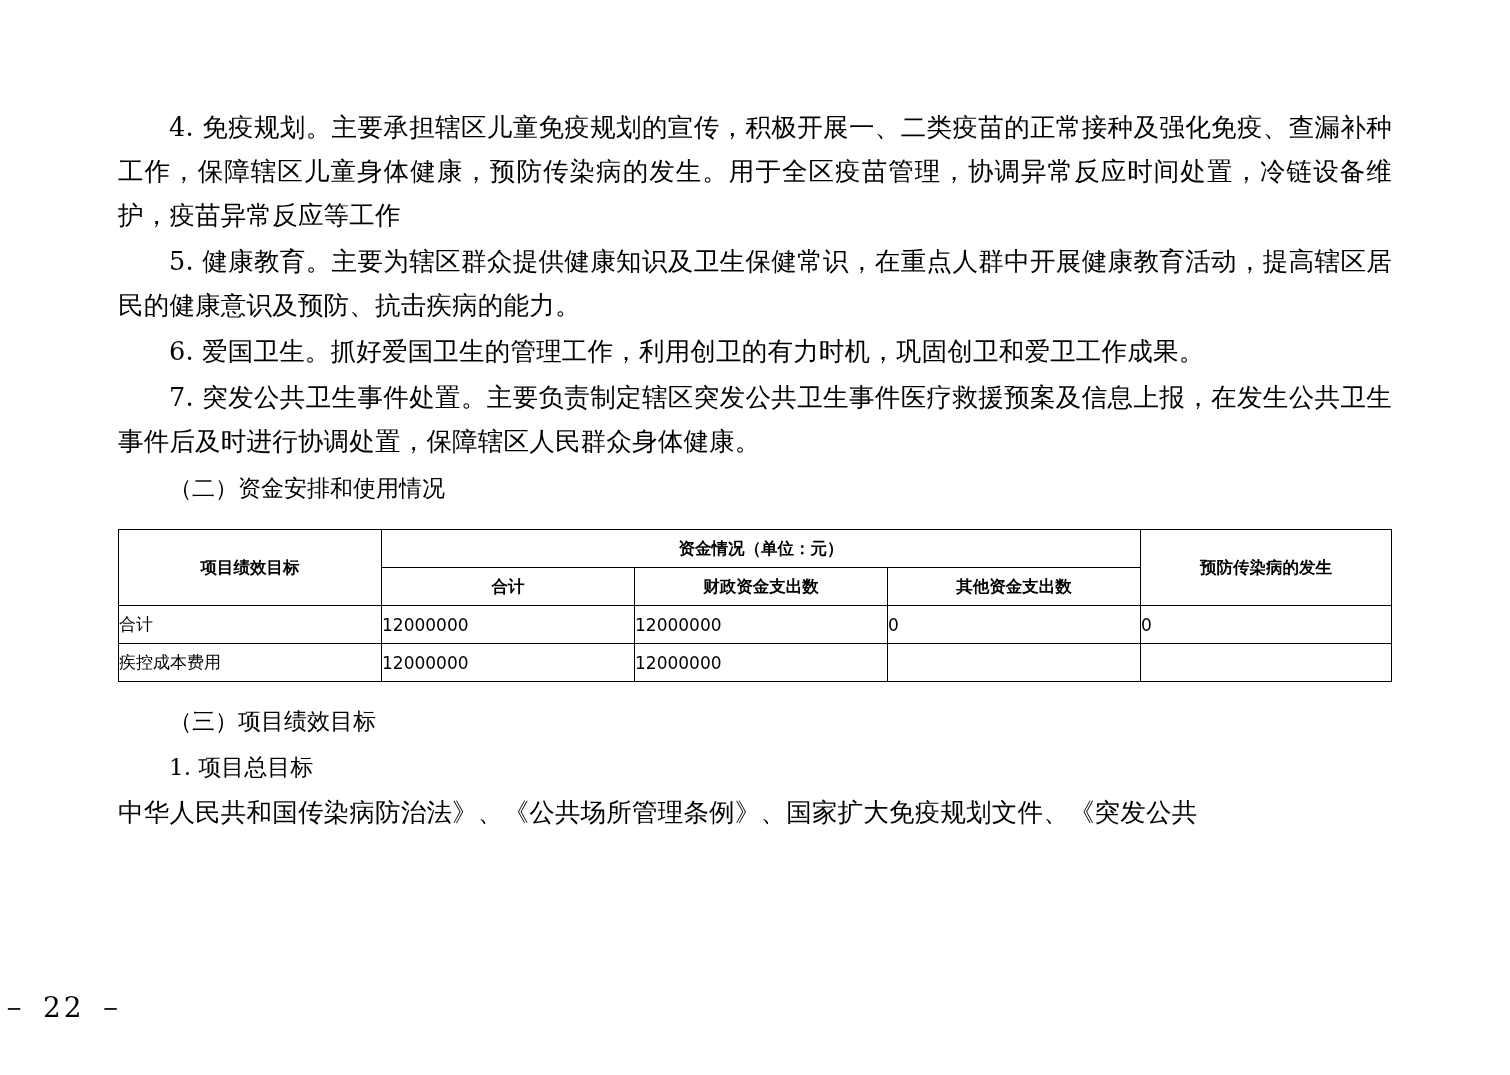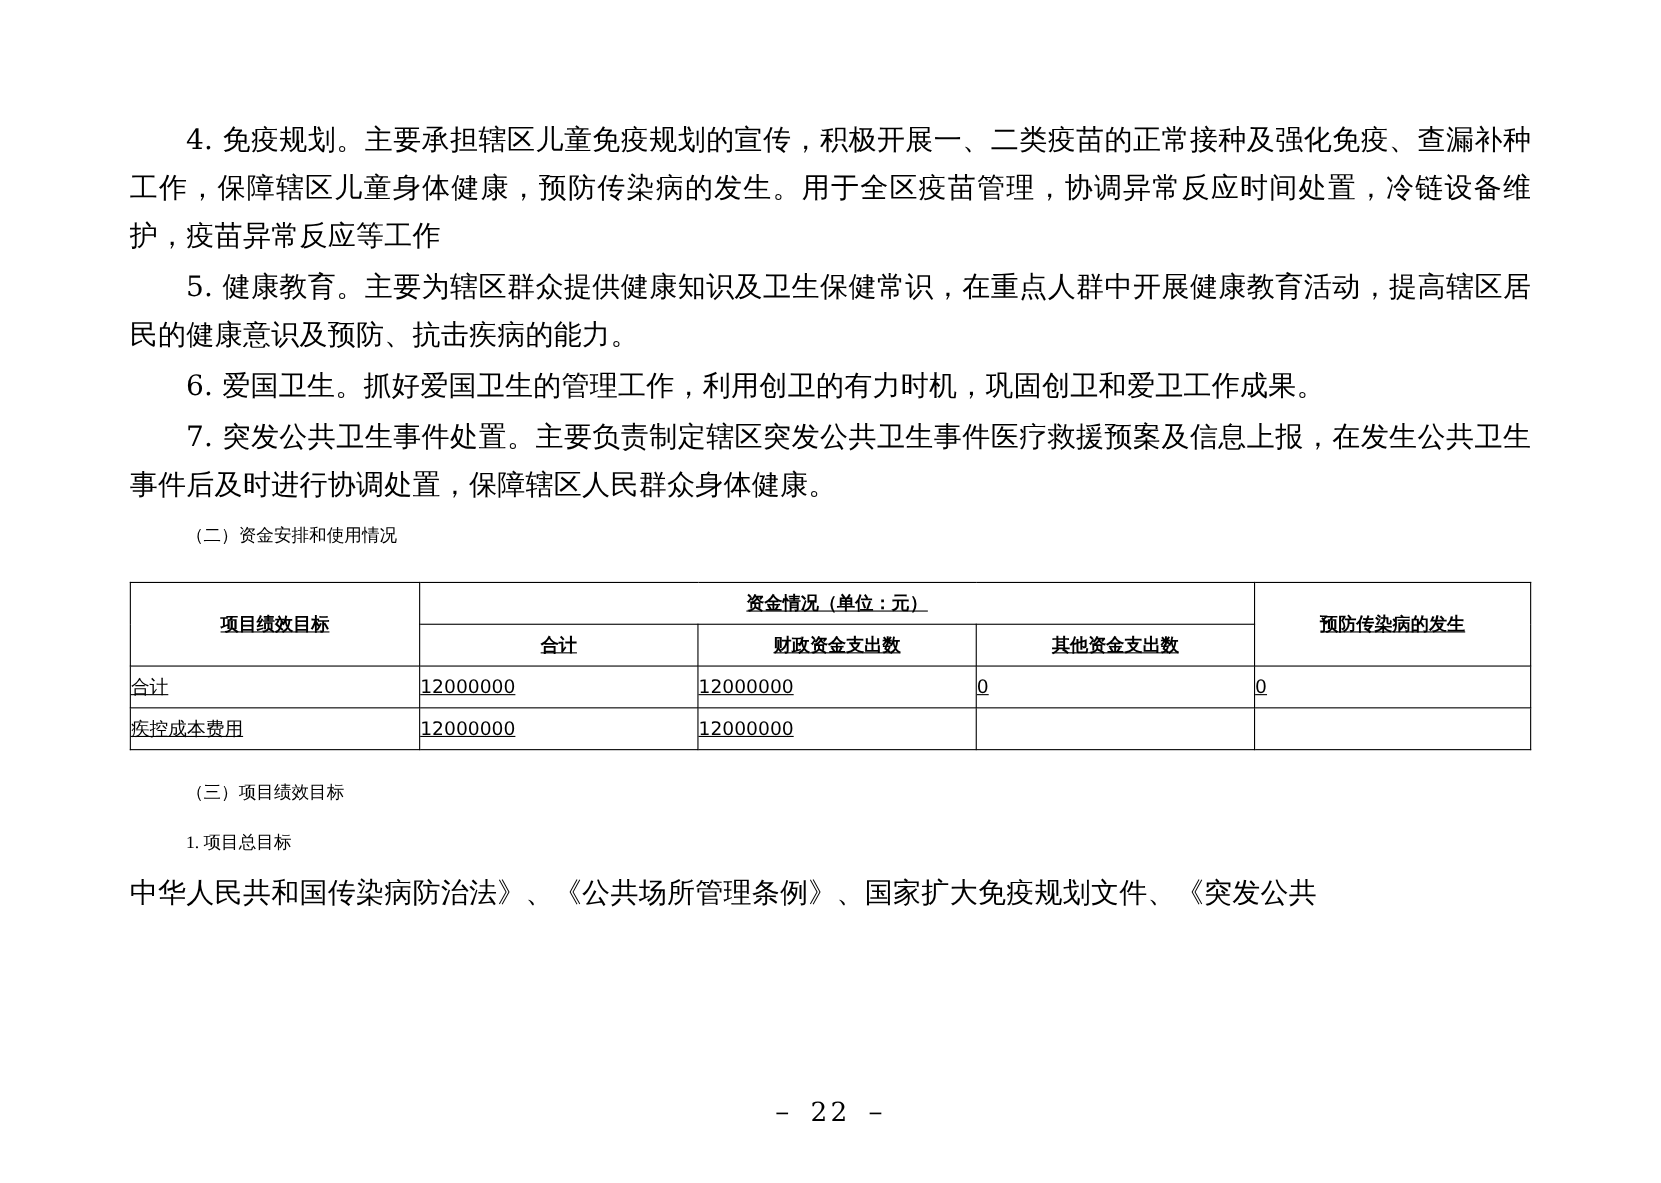--- a/index.html
+++ b/index.html
@@ -28,67 +28,64 @@
     text-align: justify;
     text-justify: inter-ideograph;
     margin: 0 0 2px 0;
     text-indent: 51px;
     letter-spacing: 0.2px;
   }
   .para-noindent {
     text-indent: 0;
   }
   .section-label {
-    font-size: 16px;
+    font-size: 23px;
     line-height: 46px;
     margin: 0;
     text-indent: 51px;
     font-weight: normal;
-    font-family: Liberation Serif, serif;
   }
   .gap-md { height: 16px; }
 
   table.fund-table {
     border-collapse: collapse;
     width: 1273px;
     margin: 18px 0 0 0;
     table-layout: fixed;
   }
   table.fund-table th,
   table.fund-table td {
     border: 1px solid #000000;
     font-family: "DejaVu Sans", "Liberation Sans", sans-serif;
     font-size: 16.5px;
     vertical-align: middle;
     padding: 0;
     height: 37px;
     font-weight: bold;
-    text-decoration: underline;
   }
   table.fund-table td.data {
     font-weight: normal;
     height: 37px;
     font-size: 17px;
   }
   table.fund-table th.head-tall {
     height: 74px;
   }
   .col1 { width: 263px; }
   .col2 { width: 253px; }
   .col3 { width: 253px; }
   .col4 { width: 253px; }
   .col5 { width: 251px; }
 
   .footer {
     position: absolute;
     left: 0;
     right: 0;
     bottom: 48px;
-    text-align: center;
-    font-size: 24px;
+    font-size: 28px;
     font-family: "DejaVu Serif", "Liberation Serif", serif;
     letter-spacing: 3px;
   }
 </style>
 </head>
 <body>
 
 <div class="page">
 
   <p class="para">4. 免疫规划。主要承担辖区儿童免疫规划的宣传，积极开展一、二类疫苗的正常接种及强化免疫、查漏补种工作，保障辖区儿童身体健康，预防传染病的发生。用于全区疫苗管理，协调异常反应时间处置，冷链设备维护，疫苗异常反应等工作</p>

